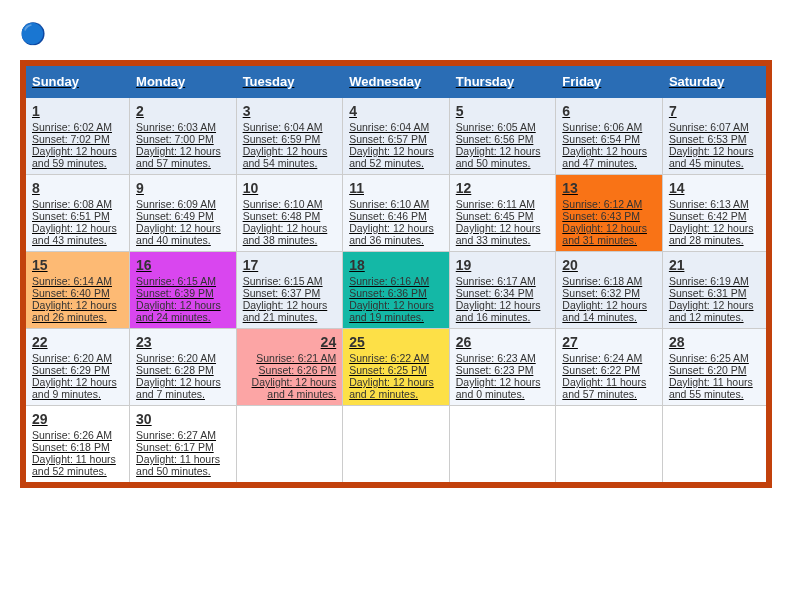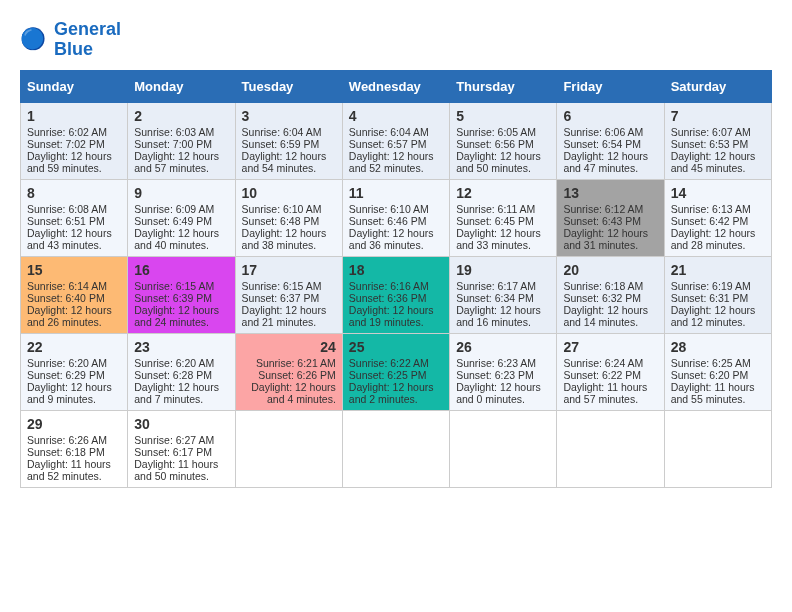--- a/index.html
+++ b/index.html
@@ -42,21 +42,22 @@
       font-weight: bold;
       color: #333;
     }
     .location {
       font-size: 16px;
       color: #555;
     }
     .calendar {
       width: 100%;
       border-collapse: collapse;
-      border: 1px solid #c2410c;
+      border: 6px solid #c2410c;
+      text-decoration: underline;
     }
     .calendar th {
       background: #2a6db5;
       color: #fff;
       font-size: 13px;
       font-weight: bold;
       padding: 8px 6px;
       text-align: left;
       border: 1px solid #2a6db5;
     }
@@ -91,23 +92,20 @@
     }
   </style>
 </head>
 <body>
 
 <div class="header">
   <div class="logo">
     <svg class="logo-bird" viewBox="0 0 40 40">
       <text x="0" y="28" font-size="28">🔵</text>
     </svg>
-    <div class="logo-text">
-      <span style="color:#1a6bbf">General</span><br><span style="color:#1a6bbf">Blue</span>
-    </div>
   </div>
   <div class="title-section">
     <div class="month-year"></div>
     <div class="location"></div>
   </div>
 </div>
 
 <table class="calendar">
   <thead>
     <tr id="header-row">
@@ -189,21 +187,21 @@
           <div>Sunrise: 6:10 AM</div>
           <div>Sunset: 6:46 PM</div>
           <div>Daylight: 12 hours and 36 minutes.</div>
         </td>
         <td style="background: rgb(242, 246, 252);">
           <span class="day-number">12</span>
           <div>Sunrise: 6:11 AM</div>
           <div>Sunset: 6:45 PM</div>
           <div>Daylight: 12 hours and 33 minutes.</div>
         </td>
-        <td style="background: #a3a3a3;">
+        <td style="background: #f97316;">
           <span class="day-number">13</span>
           <div>Sunrise: 6:12 AM</div>
           <div>Sunset: 6:43 PM</div>
           <div>Daylight: 12 hours and 31 minutes.</div>
         </td>
         <td style="background: rgb(242, 246, 252);">
           <span class="day-number">14</span>
           <div>Sunrise: 6:13 AM</div>
           <div>Sunset: 6:42 PM</div>
           <div>Daylight: 12 hours and 28 minutes.</div>
@@ -265,21 +263,21 @@
           <div>Sunrise: 6:20 AM</div>
           <div>Sunset: 6:28 PM</div>
           <div>Daylight: 12 hours and 7 minutes.</div>
         </td>
         <td style="background: #fca5a5; text-align: right;">
           <span class="day-number">24</span>
           <div>Sunrise: 6:21 AM</div>
           <div>Sunset: 6:26 PM</div>
           <div>Daylight: 12 hours and 4 minutes.</div>
         </td>
-        <td style="background: #14b8a6; margin-left: 28px;">
+        <td style="background: #fde047; margin-left: 28px;">
           <span class="day-number">25</span>
           <div>Sunrise: 6:22 AM</div>
           <div>Sunset: 6:25 PM</div>
           <div>Daylight: 12 hours and 2 minutes.</div>
         </td>
         <td style="background: rgb(242, 246, 252);">
           <span class="day-number">26</span>
           <div>Sunrise: 6:23 AM</div>
           <div>Sunset: 6:23 PM</div>
           <div>Daylight: 12 hours and 0 minutes.</div>

